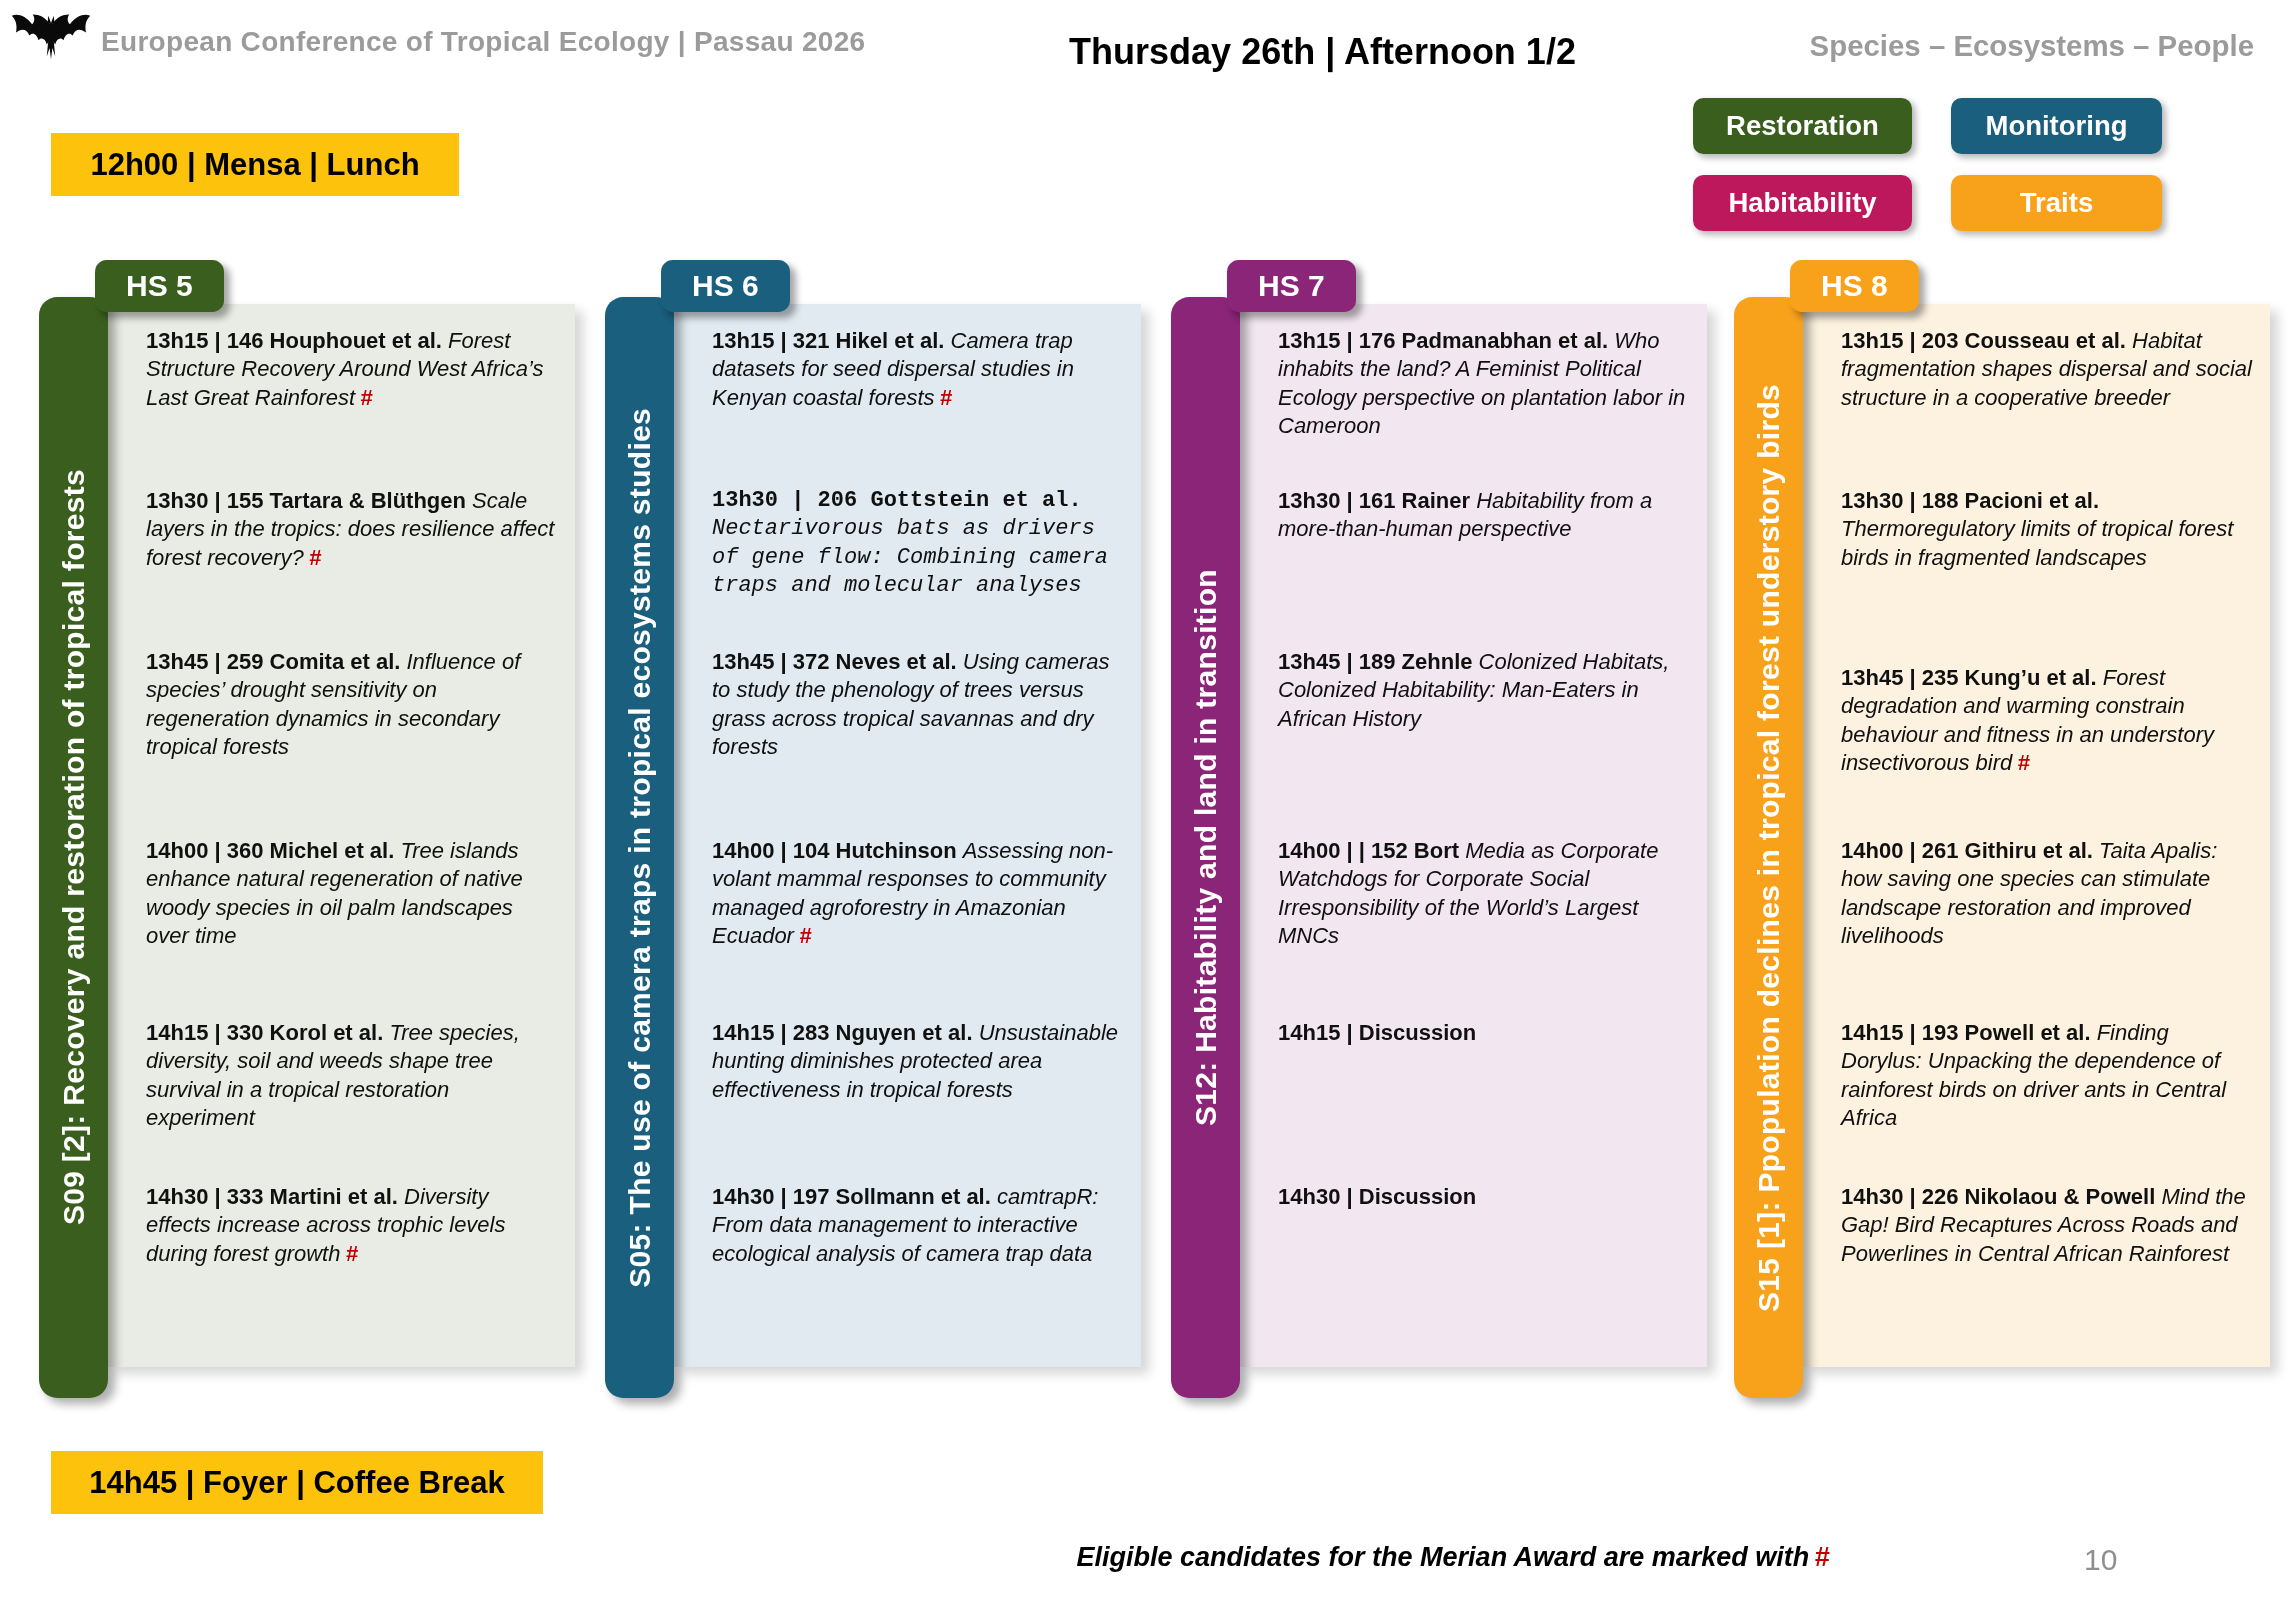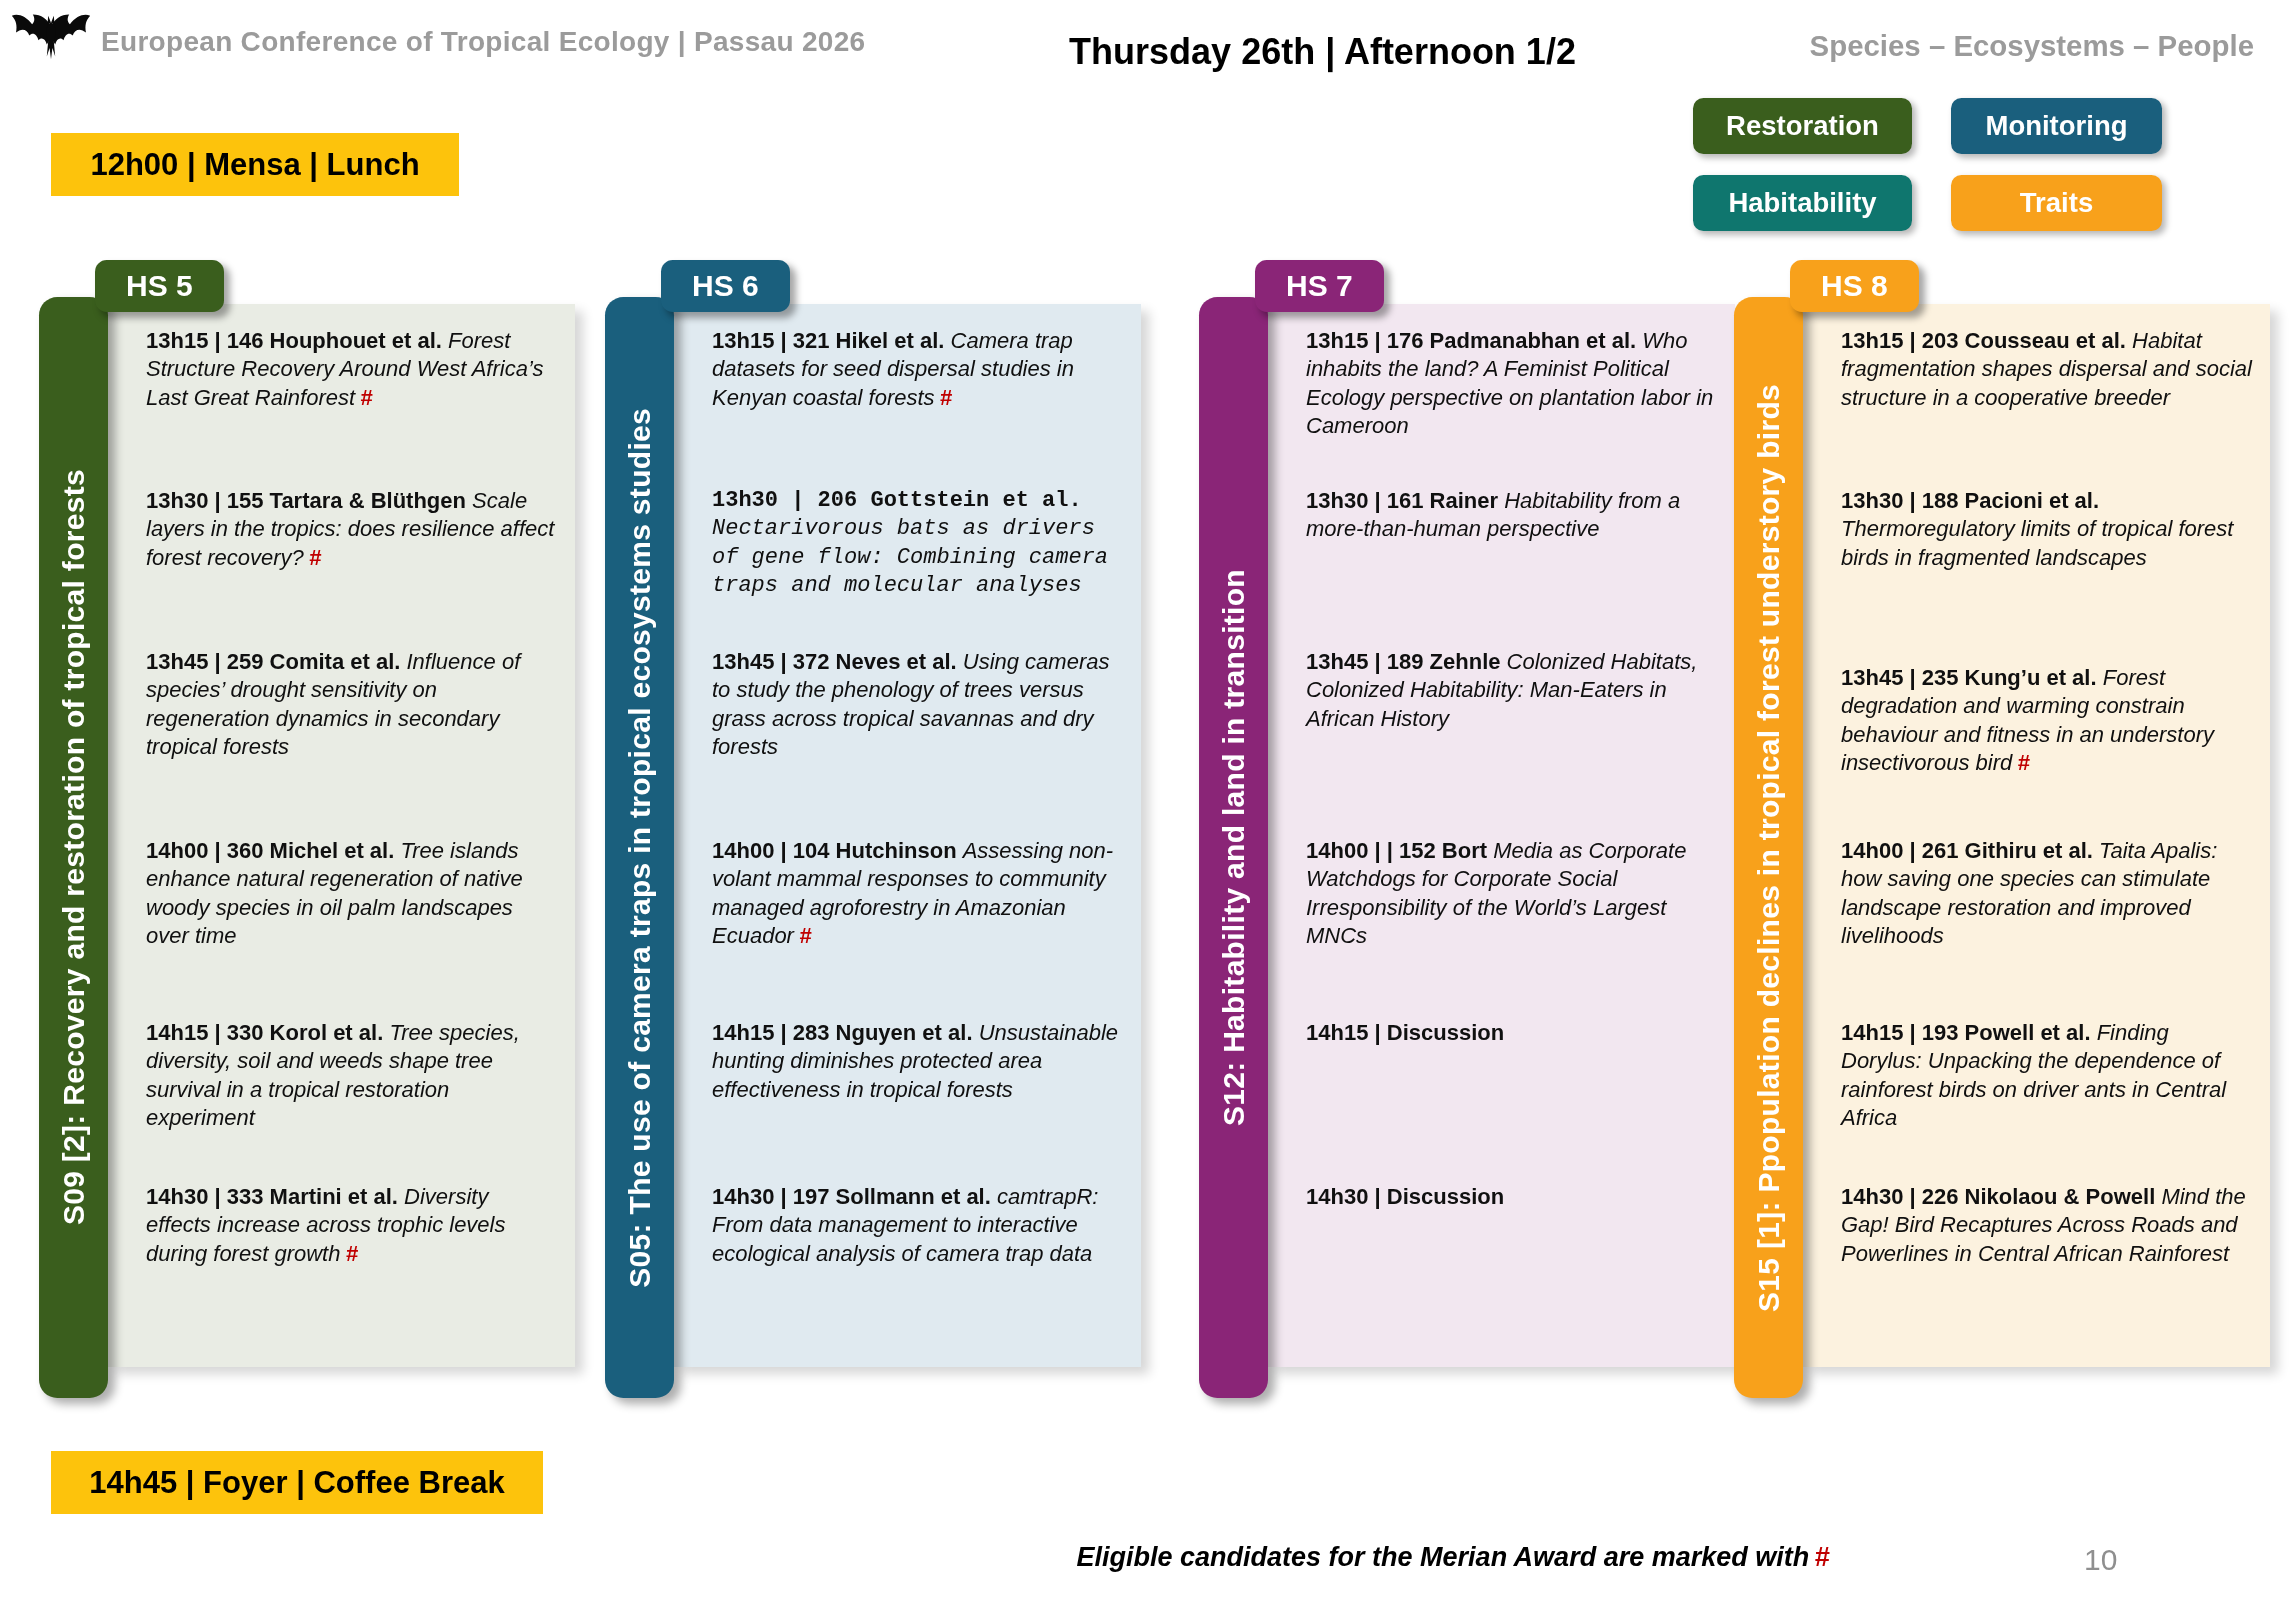--- a/index.html
+++ b/index.html
@@ -43,21 +43,21 @@
     white-space:nowrap;
   }
   .banner-lunch  { left:51px; top:133px;  width:408px; }
   .banner-coffee { left:51px; top:1451px; width:492px; }
 
   
   .columns { position:absolute; inset:0; }
   .column { position:absolute; top:260px; width:537px; height:1142px; }
   .column:nth-of-type(1){ left:39px;   }
   .column:nth-of-type(2){ left:605px;  }
-  .column:nth-of-type(3){ left:1171px;margin-left:28px; }
+  .column:nth-of-type(3){ left:1171px; }
   .column:nth-of-type(4){ left:1734px; }
 
   .chip {
     position:absolute; left:56px; top:0; height:52px; padding:0 31px;
     border-radius:11.8px; background:var(--accent); color:#fff; font-size:30px;
     font-weight:700; display:inline-flex; align-items:center; z-index:3;
     box-shadow:5.2px 5.2px 7.9px rgba(0,0,0,.35); white-space:nowrap;
   }
   .vbar {
     position:absolute; left:0; top:37px; width:69px; height:1101px;
@@ -105,21 +105,21 @@
 <div class="page-title">Thursday 26th | Afternoon 1/2</div>
 <div class="tagline">Species – Ecosystems – People</div>
 
 <div class="legend">
     <div class="legend-btn" style="background: rgb(58, 94, 29);">
     <span>Restoration</span>
   </div>
     <div class="legend-btn" style="background: rgb(26, 95, 125);">
     <span>Monitoring</span>
   </div>
-    <div class="legend-btn" style="background: #0f766e; align-items: center;">
+    <div class="legend-btn" style="background: #be185d; align-items: center;">
     <span>Habitability</span>
   </div>
     <div class="legend-btn" style="background: rgb(248, 161, 27);">
     <span>Traits</span>
   </div>
   </div>
 
 <div class="banner banner-lunch" style="background: rgb(253, 195, 12);">12h00 | Mensa | Lunch</div>
 <div class="banner banner-coffee" style="background: rgb(253, 195, 12);">14h45 | Foyer | Coffee Break</div>
 

